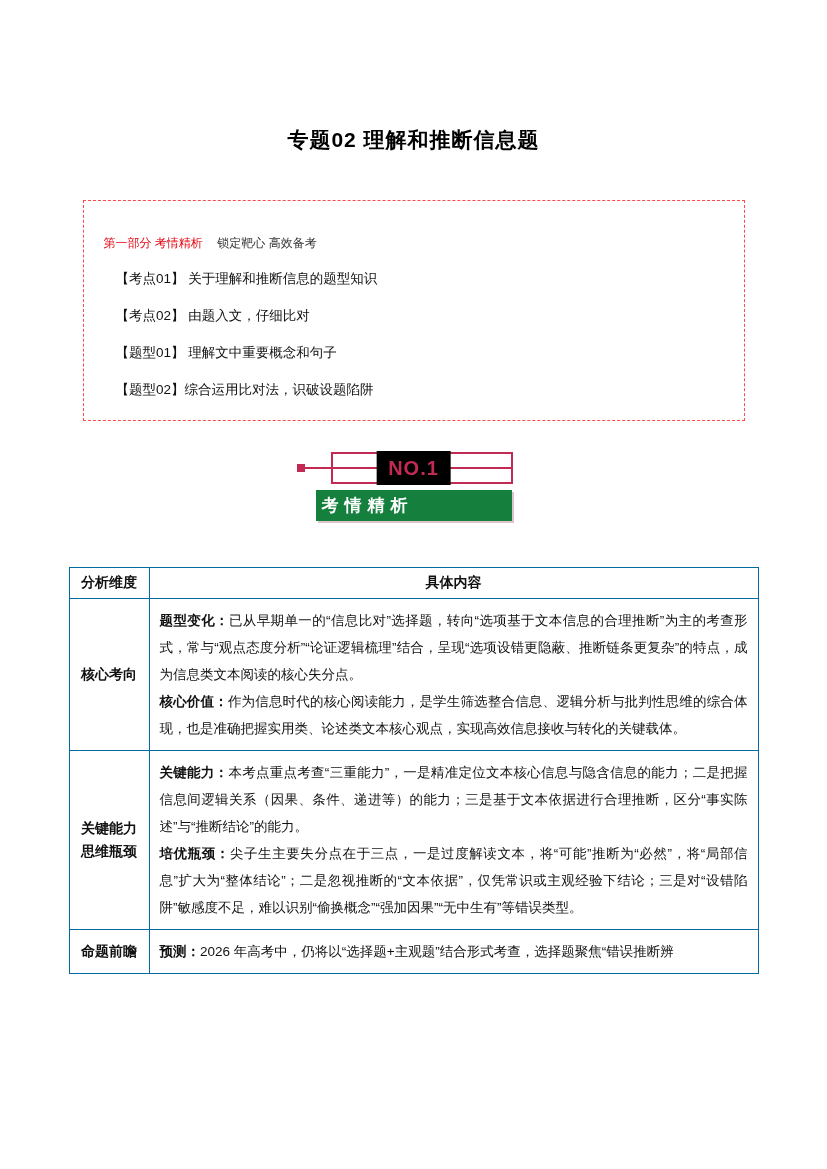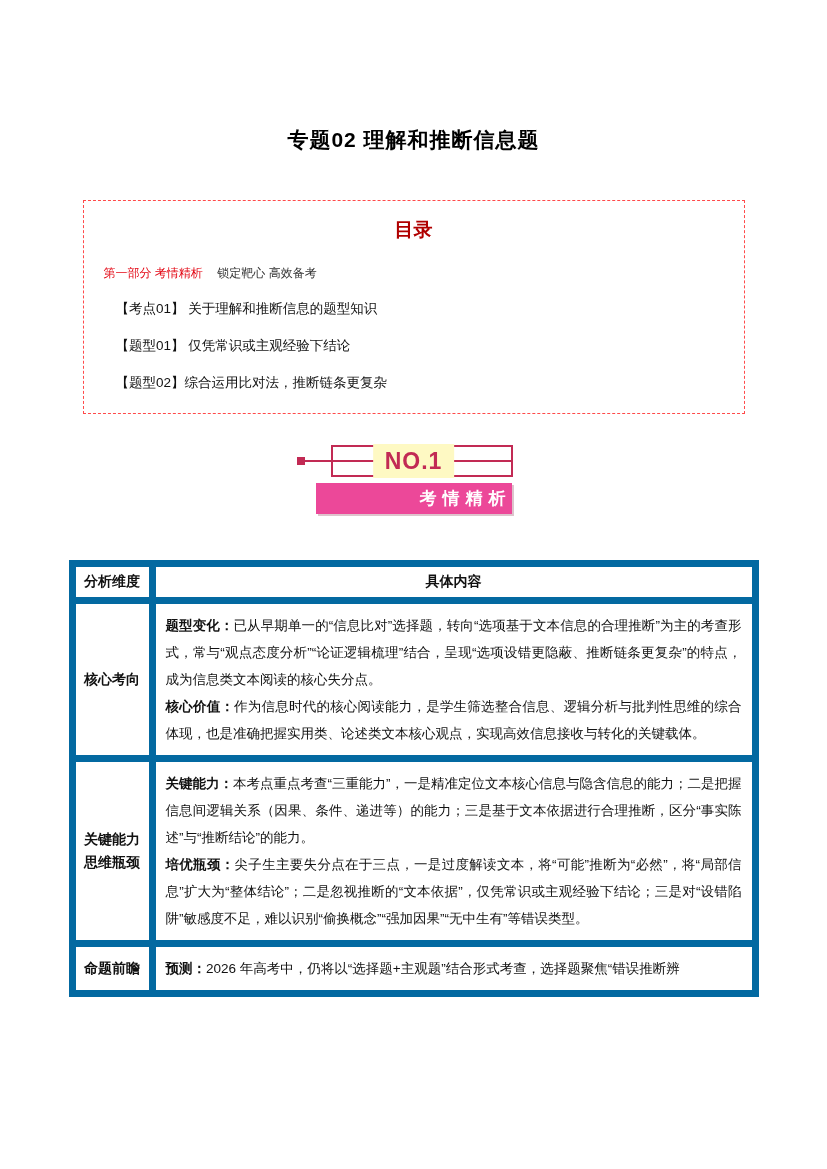--- a/index.html
+++ b/index.html
@@ -65,41 +65,41 @@
   .no1-square {
     position: absolute; left: -24px; top: 13px;
     width: 8px; height: 8px; background: #c22a54;
   }
   .no1-box {
     position: absolute; left: 10px; right: -6px; top: 1px; bottom: 1px;
     border: 2px solid #c22a54;
   }
   .no1-text {
     position: absolute; left: 50%; top: 0; transform: translateX(-50%);
-    line-height: 34px; padding: 0 12px; background: #fef9c3;
-    color: #c22a54; font-size: 23px; font-weight: bold;
+    line-height: 34px; padding: 0 12px; background: #000000;
+    color: #c22a54; font-size: 20px; font-weight: bold;
     letter-spacing: 1px;
   }
   .no1-ribbon {
     width: 196px; height: 31px; margin: 5px auto 0;
-    background: #ec4899; color: #fff;
-    text-align: right; line-height: 31px;
+    background: #15803d; color: #fff;
+    text-align: left; line-height: 31px;
     font-size: 17px; font-weight: bold;
     letter-spacing: 6px; text-indent: 6px;
     box-shadow: 2px 2px 0 rgba(120, 20, 50, 0.25);
   }
   
   .analysis-table {
     width: 690px;
     margin: 46px auto 0;
     border-collapse: collapse;
     table-layout: fixed;
   }
   .analysis-table th, .analysis-table td {
-    border: 7px solid #0369a1;
+    border: 1px solid #0369a1;
   }
   .analysis-table th {
     font-size: 14px;
     font-weight: bold;
     text-align: center;
     padding: 6px 4px;
     background: #ffffff;
   }
   td.dim {
     text-align: center;
@@ -121,31 +121,31 @@
   td.content .plabel { font-weight: bold; }
 </style>
 </head>
 <body>
 
 <div class="page">
 
   <h1 class="doc-title">专题02 理解和推断信息题</h1>
 
   <div class="toc-box">
-    <div class="toc-heading">目录</div>
 
     <div class="toc-part">
       <span class="part-label">第一部分  考情精析</span>
       <span class="part-sub">锁定靶心 高效备考</span>
     </div>
 
     <div class="toc-item">【考点01】 关于理解和推断信息的题型知识</div>
+    <div class="toc-item">【考点02】 由题入文，仔细比对</div>
 
-    <div class="toc-item">【题型01】 仅凭常识或主观经验下结论</div>
-    <div class="toc-item">【题型02】综合运用比对法，推断链条更复杂</div>
+    <div class="toc-item">【题型01】 理解文中重要概念和句子</div>
+    <div class="toc-item">【题型02】综合运用比对法，识破设题陷阱</div>
   </div>
 
   <div class="no1-wrap">
     <div class="no1-top">
       <span class="no1-square"></span>
       <span class="no1-line"></span>
       <span class="no1-box"></span>
       <span class="no1-text">NO.1</span>
     </div>
     <div class="no1-ribbon">

